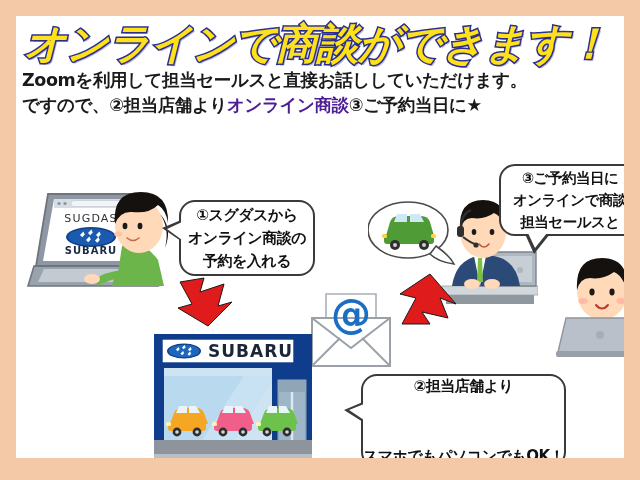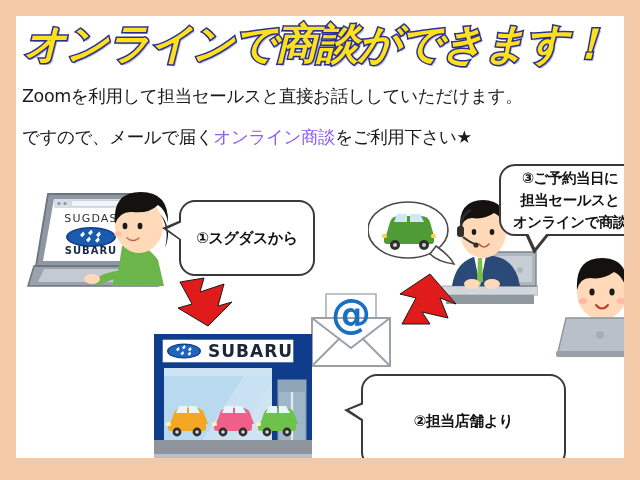--- a/index.html
+++ b/index.html
@@ -21,24 +21,24 @@
     letter-spacing:-1px;white-space:nowrap;
     color:#ffe11a;
     -webkit-text-stroke:3px #2b2f8f;
     paint-order:stroke fill;
     text-shadow:2px 2px 0 rgba(43,47,143,.35);
   }
 
   
   .copy{position:absolute;left:6px;top:52px;width:596px;}
   .copy .line{
-    font-size:17.5px;line-height:25px;font-weight:normal;color:#1a1a1a;
-    white-space:nowrap;letter-spacing:-0.4px;margin-top:16px;
-  }
-  .copy .hl{color:#8b5cf6;}
+    font-size:17.5px;line-height:25px;font-weight:bold;color:#1a1a1a;
+    white-space:nowrap;letter-spacing:-0.4px;
+  }
+  .copy .hl{color:#4c1d95;}
 
   
   .bubble{
     position:absolute;box-sizing:border-box;
     background:#fff;border:2px solid #3a3a3a;border-radius:16px;
     display:flex;flex-direction:column;align-items:center;justify-content:center;
     text-align:center;font-weight:bold;color:#111;letter-spacing:-0.5px;
   }
   .bubble .l{white-space:nowrap;}
   .tail{position:absolute;width:0;height:0;}
@@ -75,21 +75,21 @@
 <body>
 
 <div id="poster">
   <div id="sheet">
 
     <div class="headline">オンラインで商談ができます！！</div>
 
     <div class="copy">
       <div class="line">Zoomを利用して担当セールスと直接お話ししていただけます。</div>
       <div class="line">
-        <span>ですので、メールで届く</span><span class="hl">オンライン商談</span><span>をご利用下さい★</span>
+        <span>ですので、②担当店舗より</span><span class="hl">オンライン商談</span><span>③ご予約当日に★</span>
       </div>
     </div>
 
     <div class="art" id="art-home">
       <svg viewBox="0 0 160 120" width="160" height="120">
 
         <path d="M8 92 L118 92 L132 112 L2 112 Z" fill="#9aa3ad" stroke="#6d757e" stroke-width="1.6"></path>
         <path d="M18 95 L112 95 L122 108 L12 108 Z" fill="#c3cad2"></path>
 
         <path d="M22 20 L118 20 L118 92 L10 92 Z" fill="#8f98a2" stroke="#6d757e" stroke-width="1.8"></path>
@@ -126,20 +126,22 @@
         <ellipse cx="114" cy="52" rx="2.4" ry="3.2" fill="#1a1a1a"></ellipse>
         <path d="M101 64 q6 5 12 0" stroke="#c06a4a" stroke-width="1.6" fill="none" stroke-linecap="round"></path>
         <ellipse cx="92" cy="60" rx="4" ry="2.6" fill="#ffb9a0" opacity=".75"></ellipse>
       </svg>
     </div>
 
     <div class="bubble" id="bubble1">
       <span class="tail tail-o"></span>
       <span class="tail tail-i"></span>
       <span class="l">①スグダスから</span>
+      <span class="l">オンライン商談の</span>
+      <span class="l">予約を入れる</span>
     </div>
 
     <div class="art" id="arrow-1">
       <svg viewBox="0 0 70 62" width="70" height="62">
         <path d="M6 14 L30 10 L26 24 L50 16 L44 38 L58 34 L34 58 L4 40 L18 36 L6 14 Z" fill="#e01b1b" stroke="#1a1a1a" stroke-width="1"></path>
       </svg>
     </div>
 
     <div class="art" id="art-sales">
       <svg viewBox="0 0 170 110" width="170" height="110">
@@ -186,22 +188,22 @@
         <rect x="89" y="32" width="7" height="11" rx="3" fill="#2f2f2f"></rect>
         <path d="M95 43 q8 6 12 7" stroke="#2f2f2f" stroke-width="2" fill="none"></path>
         <circle cx="108" cy="51" r="2.6" fill="#2f2f2f"></circle>
       </svg>
     </div>
 
     <div class="bubble" id="bubble3">
       <span class="tail tail-o"></span>
       <span class="tail tail-i"></span>
       <span class="l">③ご予約当日に</span>
+      <span class="l">オンラインで商談</span>
       <span class="l">担当セールスと</span>
-      <span class="l">オンラインで商談</span>
     </div>
 
     <div class="art" id="art-cust">
       <svg viewBox="0 0 92 110" width="92" height="110">
 
         <path d="M14 92 q4 -22 32 -24 q28 2 32 24 z" fill="#3b7cc4"></path>
 
         <ellipse cx="46" cy="44" rx="25" ry="28" fill="#ffd9b8"></ellipse>
 
         <path d="M21 42 q-2 -32 25 -32 q27 0 25 32 q-5 -15 -13 -18 q-11 8 -24 6 q-10 0 -13 12 z" fill="#14110f"></path>
@@ -301,16 +303,17 @@
             <circle cx="139" cy="104" r="1.8" fill="#d8d8d8"></circle>
           <rect x="108" y="94" width="5" height="4" rx="1.5" fill="#fff3b0"></rect>
         </g>
       </svg>
     </div>
 
     <div class="bubble" id="bubble2">
       <span class="tail tail-o"></span>
       <span class="tail tail-i"></span>
       <span class="l">②担当店舗より</span>
+      <span class="l">スマホでもパソコンでもOK！</span>
     </div>
 
   </div>
 </div>
 
 </body></html>

